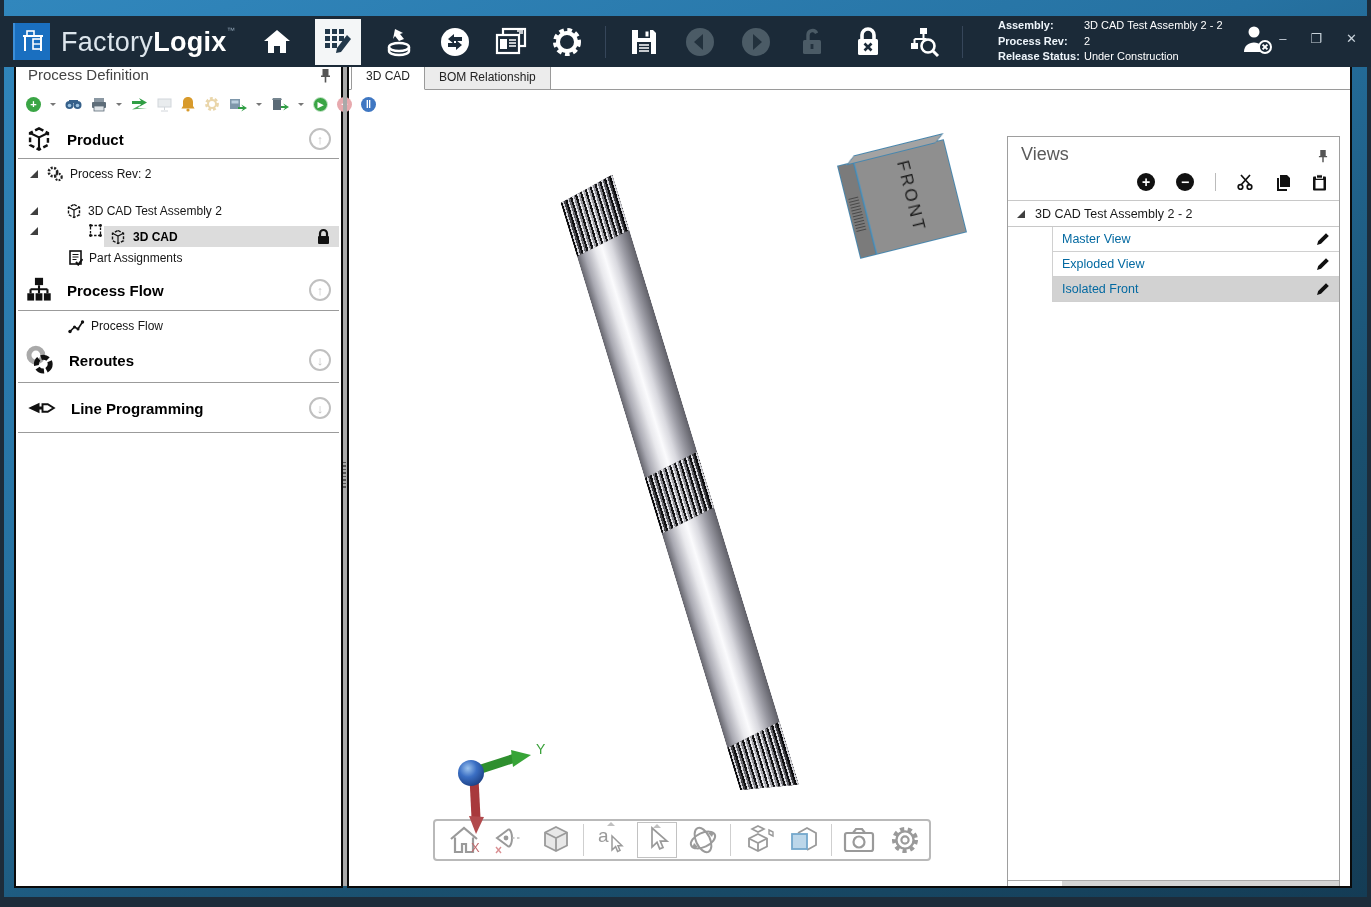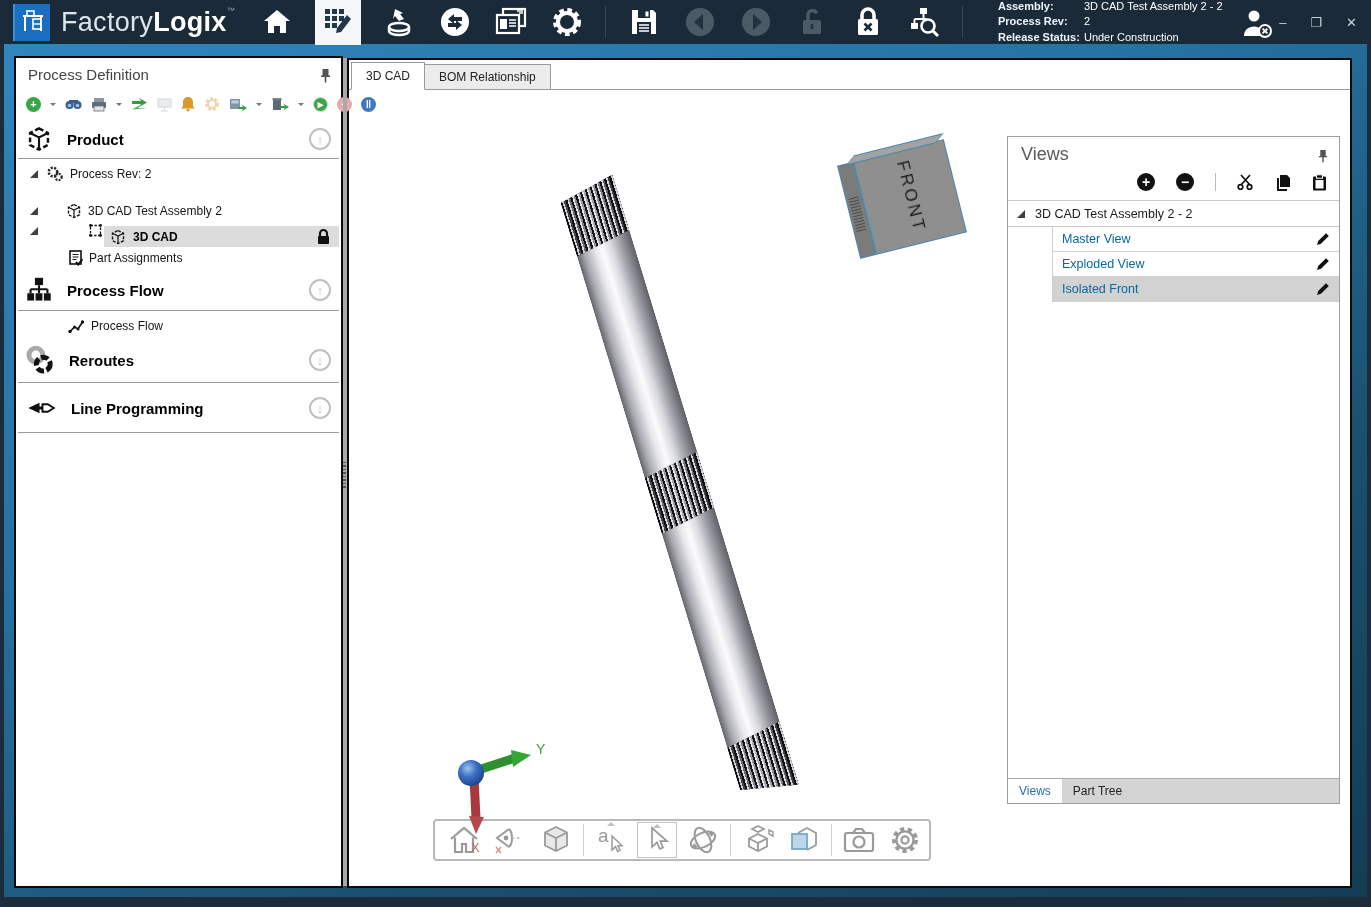--- a/index.html
+++ b/index.html
@@ -2,21 +2,21 @@
 <html><head>
 <meta charset="utf-8">
 <style>
   *{box-sizing:border-box;margin:0;padding:0}
   body{font-family:"Liberation Sans",sans-serif;background:#333}
   svg{display:block}
   .window{position:relative;width:1371px;height:907px;background:#1d2c3a;overflow:hidden}
   .frame{position:absolute;left:4px;top:0;width:1363px;height:897px;
          background:linear-gradient(155deg,#3187bd 0%,#2672a2 38%,#1a506f 70%,#143c55 100%)}
   
-  .titlebar{position:absolute;left:0;top:0;width:100%;height:44px;background:#1b2a38;display:flex;align-items:center;z-index:50}
+  .titlebar{position:absolute;left:0;top:16px;width:100%;height:51px;background:#1b2a38;display:flex;align-items:center;z-index:50}
   .logo{width:37px;height:37px;margin-left:13px;background:#1a6fc0;border-left:2px solid #3c8ed8;display:flex;align-items:center;justify-content:center}
   .brand{font-size:27px;color:#dce5ec;margin-left:11px;white-space:nowrap;letter-spacing:.3px}
   .brand b{color:#fff;font-weight:700}
   .tm{font-size:8px;color:#8fa2b3;vertical-align:18px}
   .tbrow{display:flex;align-items:center;margin-left:24px;gap:20px;height:48px}
   .tbtn{width:36px;height:36px;display:flex;align-items:center;justify-content:center;flex:none}
   .tbtn.active{background:#f4f6f7;width:46px;height:46px}
   .tsep{width:1px;height:32px;background:#36465a;flex:none}
   .tinfo{margin-left:35px;font-size:11px;color:#fff;line-height:15.4px;white-space:nowrap}
   .tinfo .lbl{font-weight:700;color:#eef5fb;display:inline-block;width:86px}
@@ -71,21 +71,21 @@
   
   .triad{position:absolute;left:92px;top:635px;z-index:5}
   
   .vtb{position:absolute;left:84px;top:728px;width:498px;height:42px;background:rgba(255,255,255,.92);
     border:2px solid #b9b9b9;border-radius:4px;display:flex;align-items:center;padding:0 6px;z-index:4}
   .vtb .cell{position:relative;width:46px;height:38px;display:flex;align-items:center;justify-content:center;flex:none;color:#9a9a9a}
   .vtb .cell.sel{background:#fff;border:1px solid #c2c2c2;width:40px;height:36px;margin:0 3px}
   .vtb .vsep{width:1px;height:32px;background:#cfcfcf;margin:0 4px;flex:none}
   .upcaret{position:absolute;top:1px;left:50%;margin-left:-4px;width:0;height:0;border:4px solid transparent;border-bottom-color:#c0c0c0;border-top:none}
   
-  .vpanel{position:absolute;left:658px;top:45px;width:333px;height:668px;background:#fff;border:1px solid #9e9e9e}
+  .vpanel{position:absolute;left:658px;top:45px;width:333px;height:770px;background:#fff;border:1px solid #9e9e9e}
   .vp-title{position:absolute;left:13px;top:7px;font-size:18px;color:#5a5a5a;font-weight:400}
   .vp-tools{position:absolute;right:12px;top:36px;display:flex;align-items:center;gap:21px}
   .vp-tools .vsep2{width:1px;height:18px;background:#bbb}
   .bcirc{width:18px;height:18px;border-radius:50%;background:#111;color:#fff;display:flex;align-items:center;justify-content:center;font-size:14px;font-weight:700;line-height:14px}
   .vrootrow{position:absolute;left:0;top:63px;width:100%;height:27px;border-top:1px solid #c8c8c8;border-bottom:1px solid #c8c8c8;display:flex;align-items:center;font-size:12.5px;color:#1a1a1a}
   .vrootrow .tri{margin:0 10px 0 9px}
   .vrows{position:absolute;left:44px;right:0;top:90px;border-left:1px solid #d0d0d0}
   .vrow{position:relative;height:25px;display:flex;align-items:center;font-size:12.5px;color:#0369a1;border-bottom:1px solid #d0d0d0;padding-left:9px}
   .vrow.sel{background:#d2d2d2}
   .vrow .pencil{position:absolute;right:9px;top:5px}

